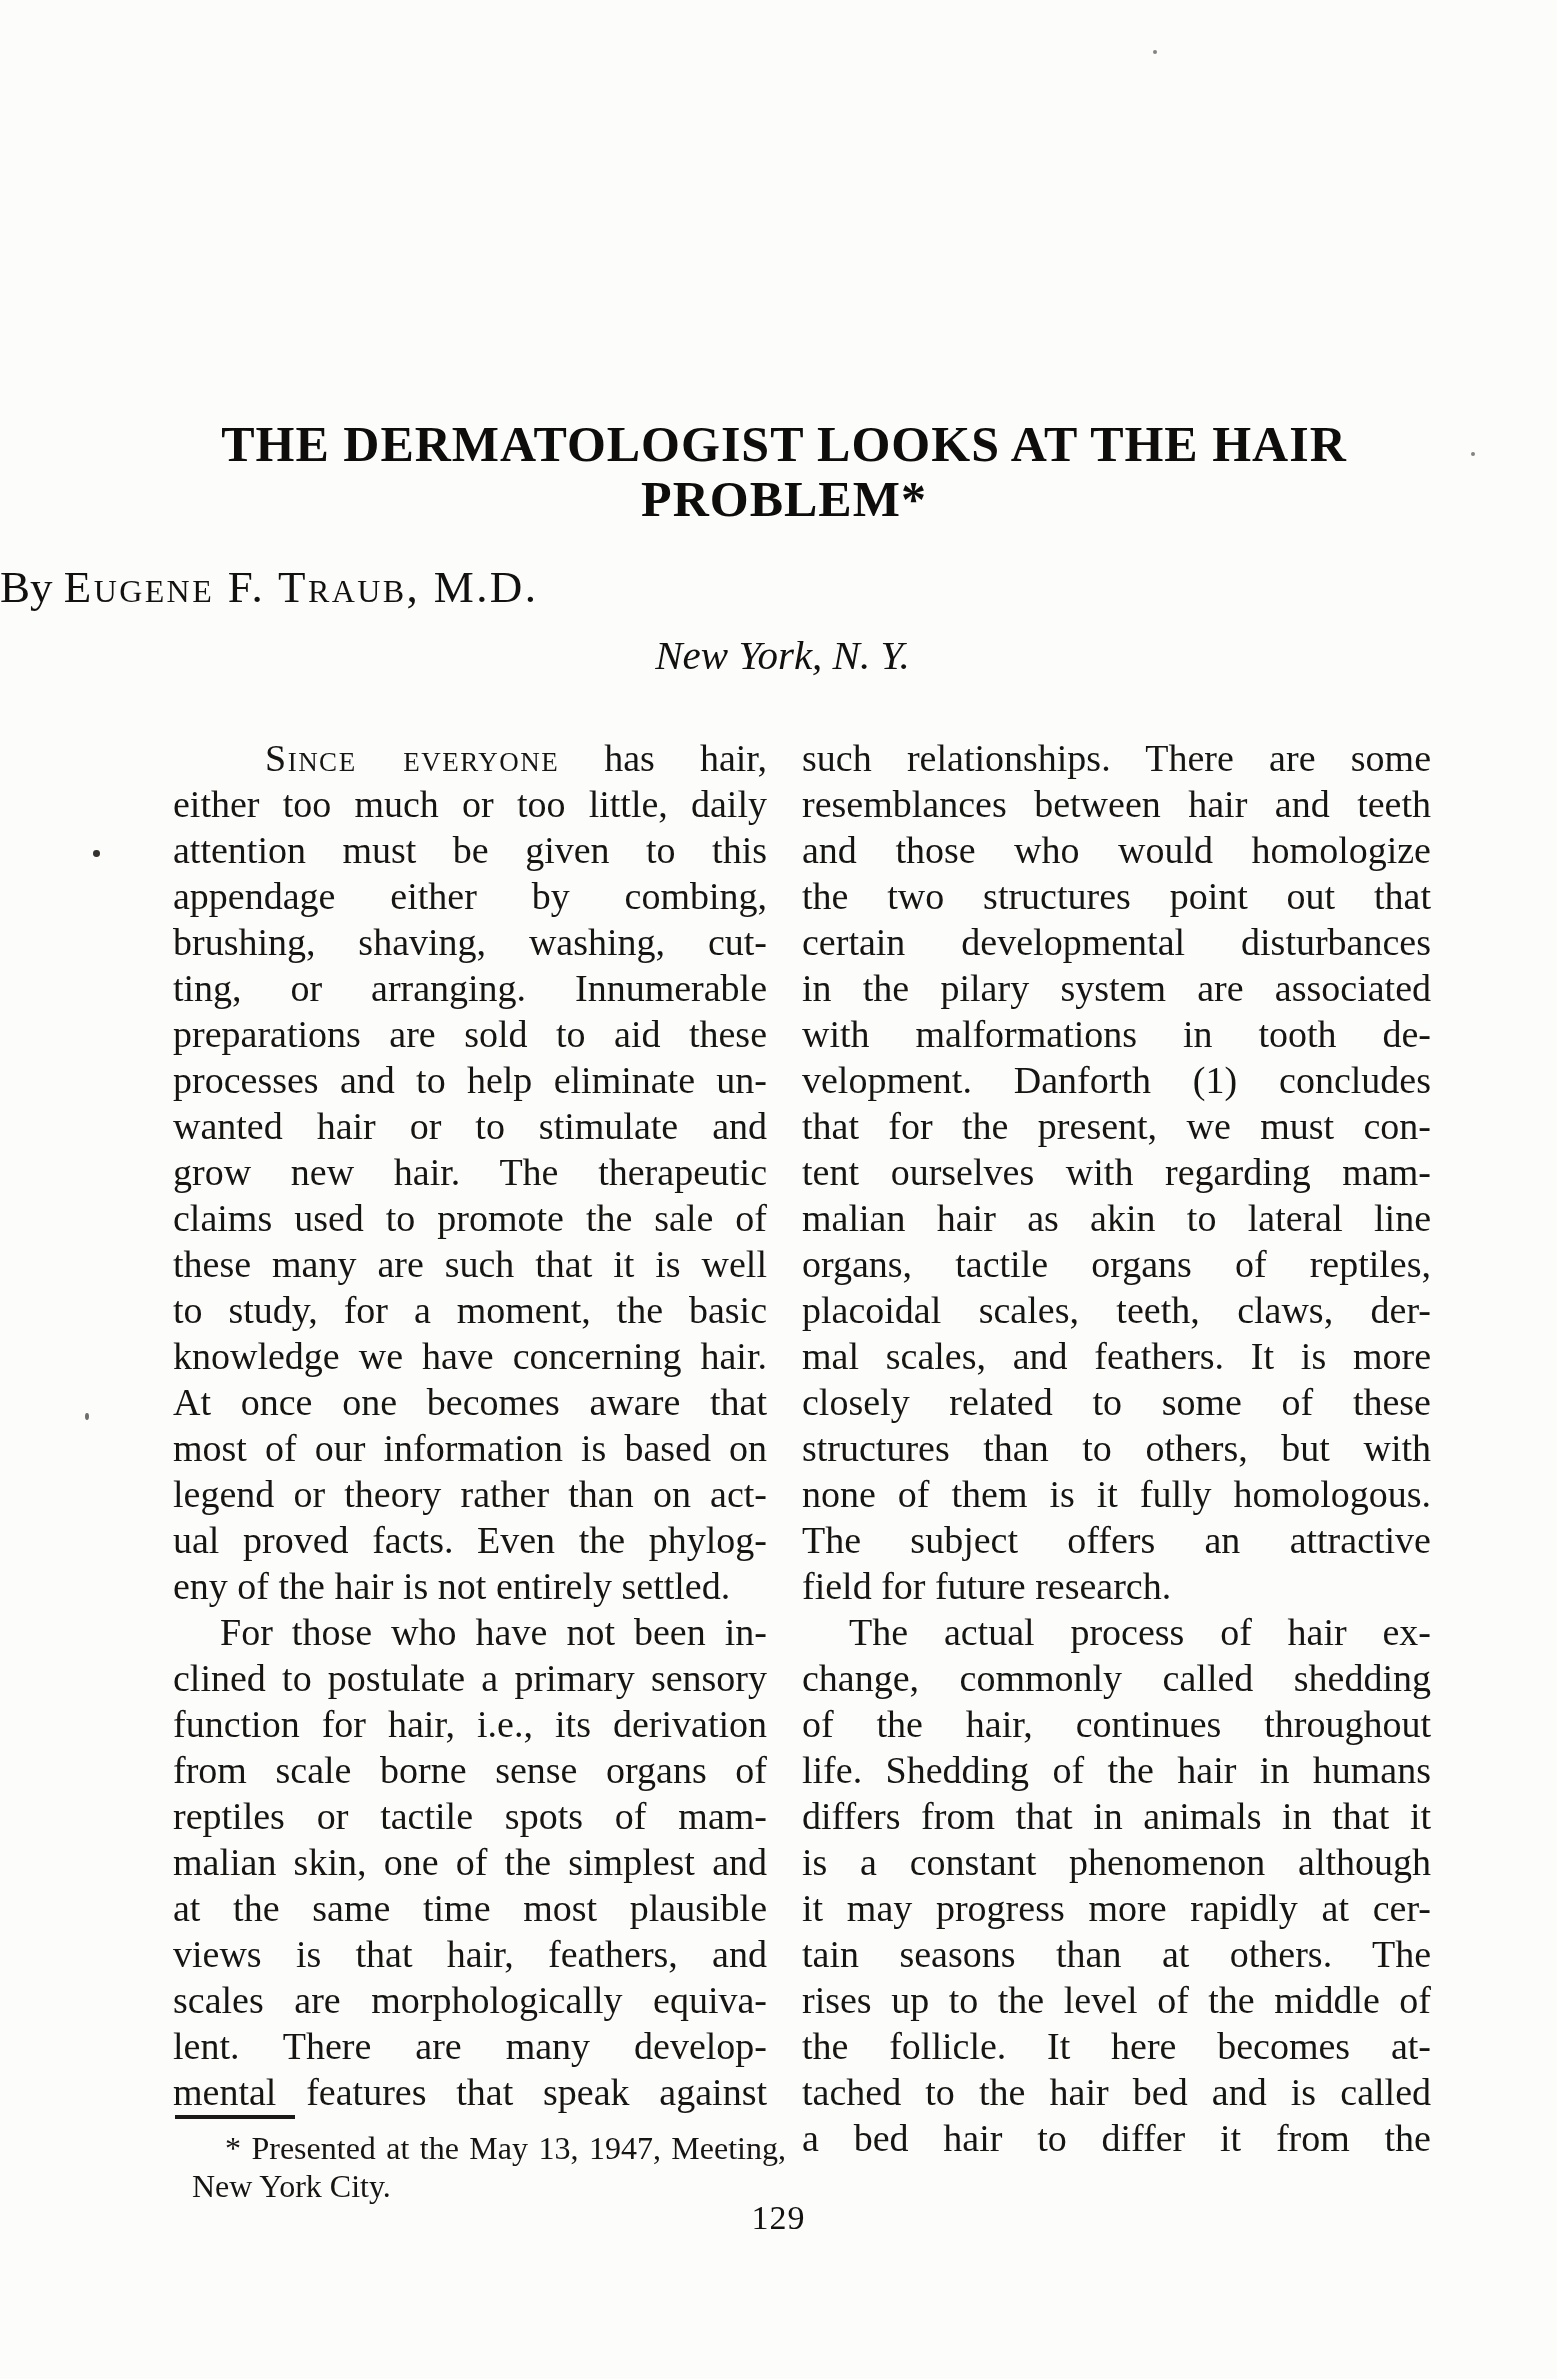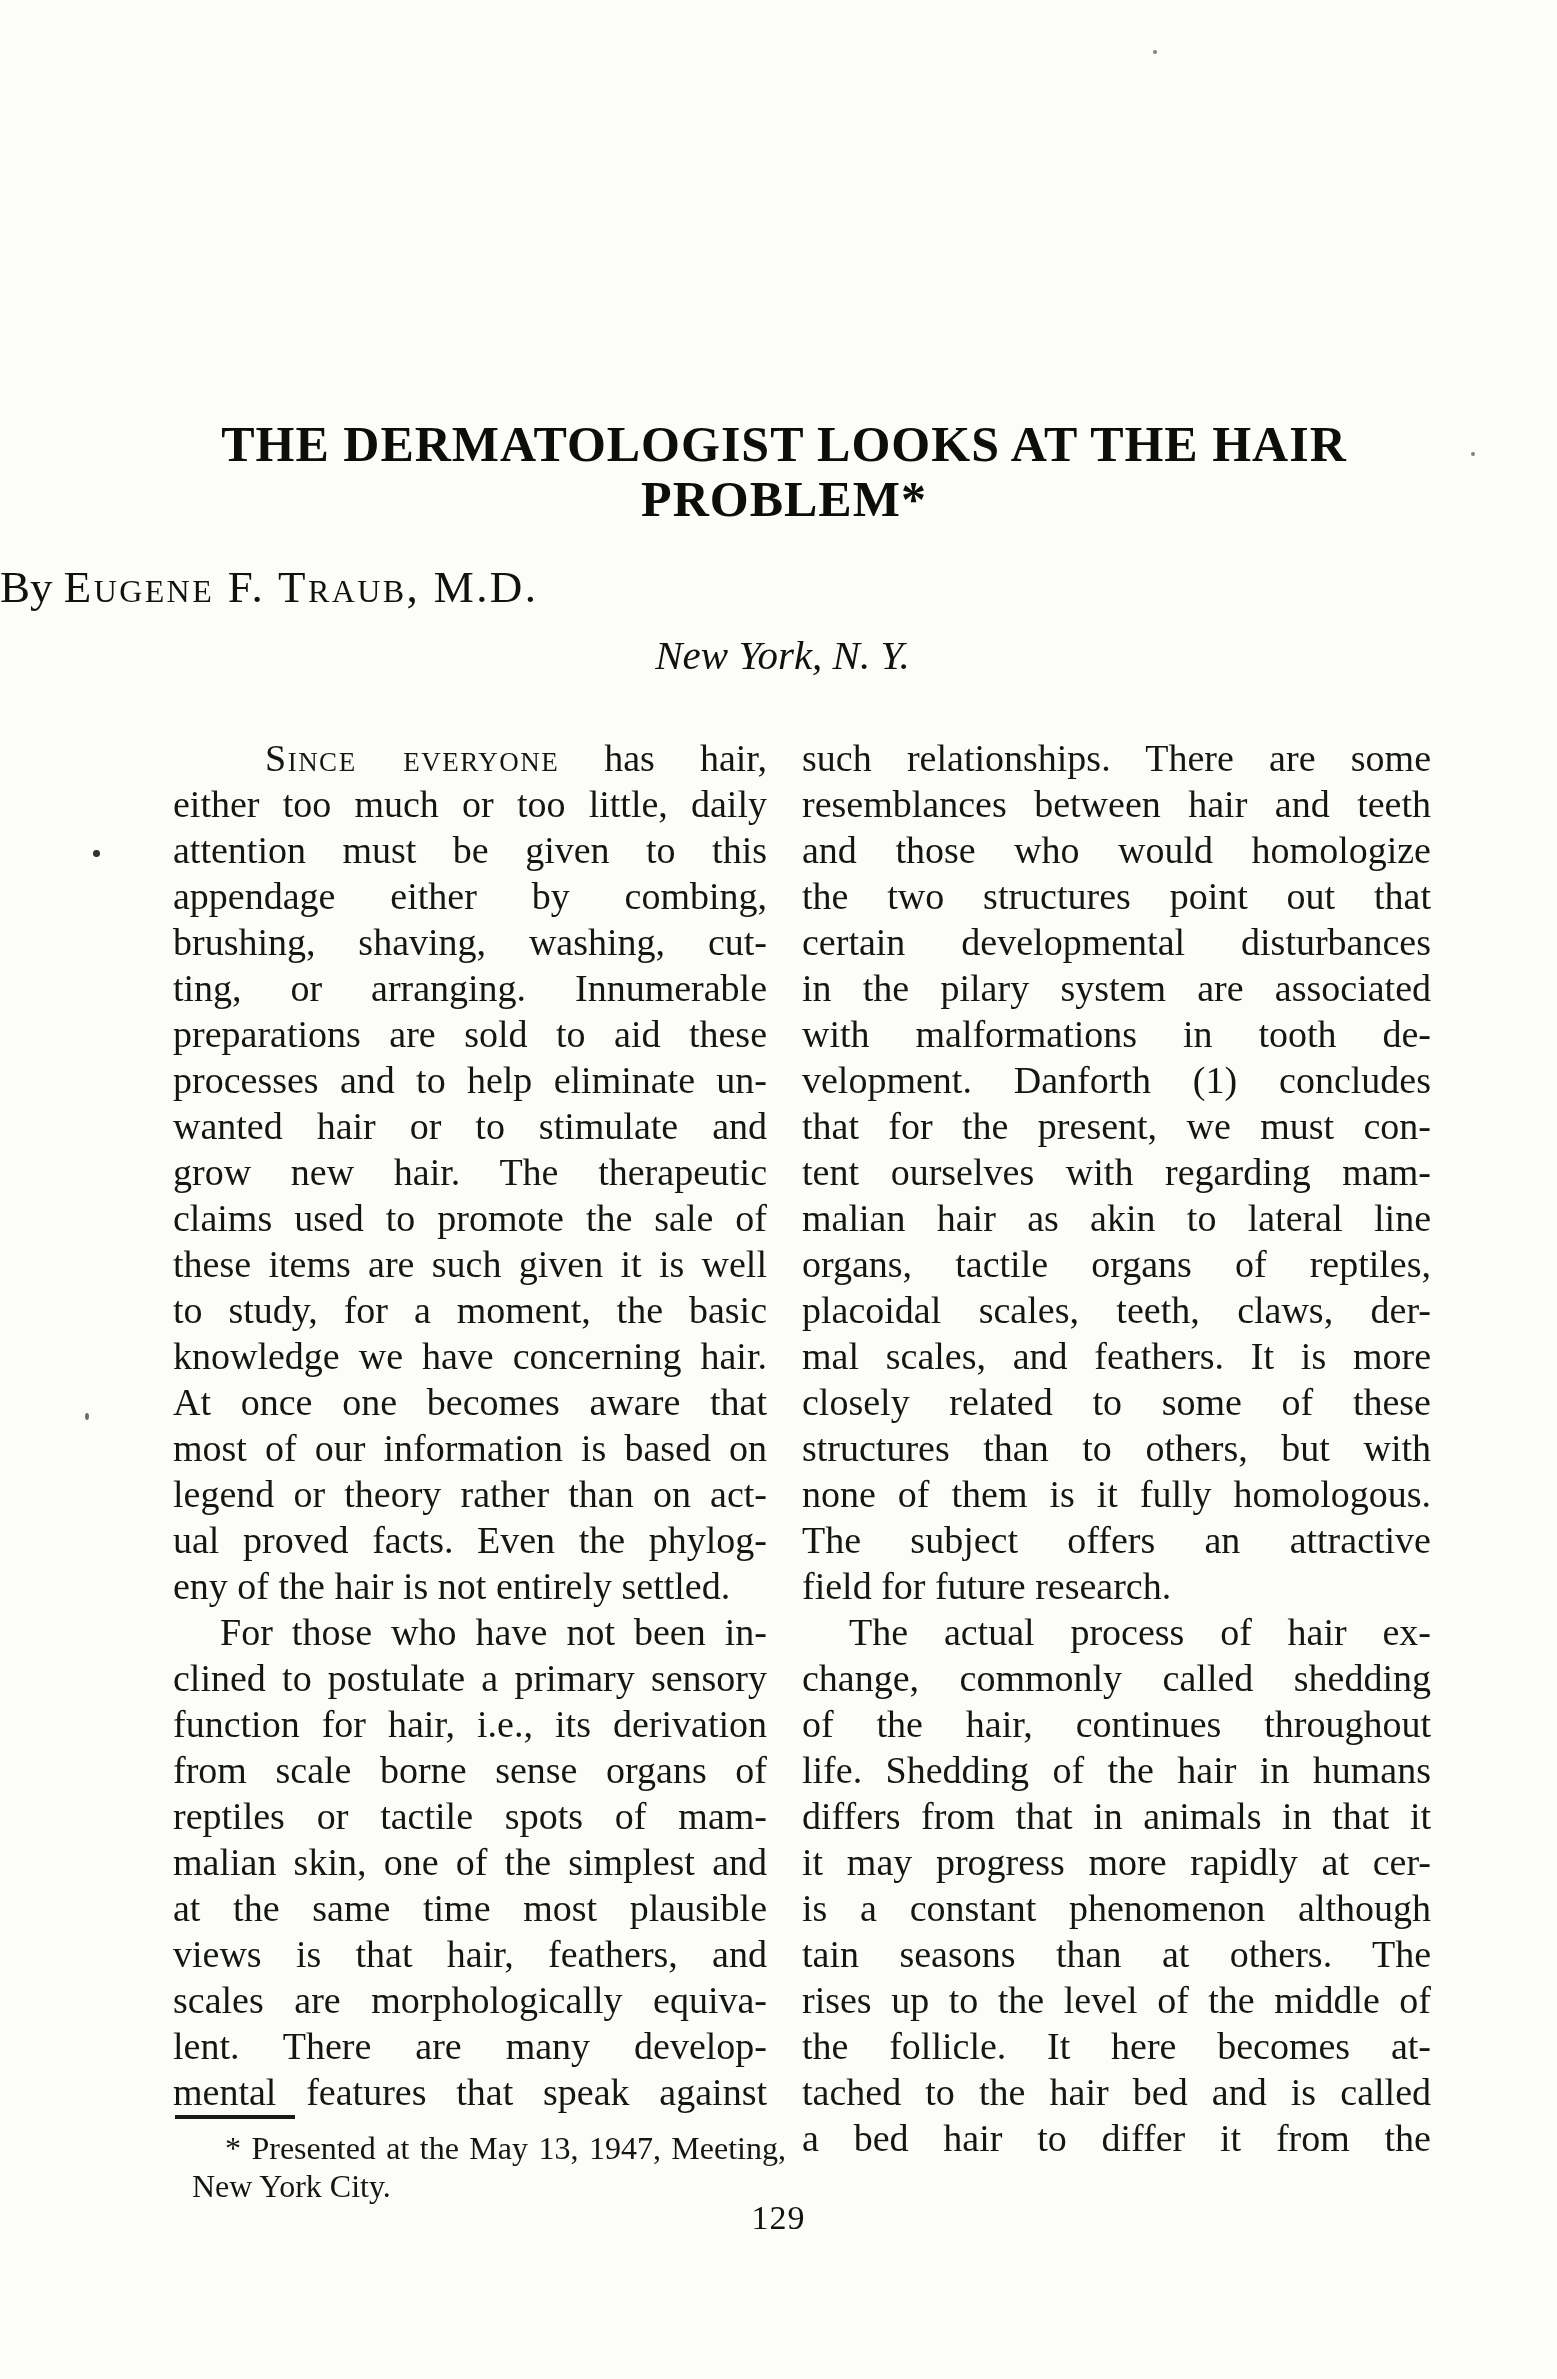--- a/index.html
+++ b/index.html
@@ -122,21 +122,21 @@
       <div class="line j">either too much or too little, daily</div>
       <div class="line j">attention must be given to this</div>
       <div class="line j">appendage either by combing,</div>
       <div class="line j">brushing, shaving, washing, cut-</div>
       <div class="line j">ting, or arranging. Innumerable</div>
       <div class="line j">preparations are sold to aid these</div>
       <div class="line j">processes and to help eliminate un-</div>
       <div class="line j">wanted hair or to stimulate and</div>
       <div class="line j">grow new hair. The therapeutic</div>
       <div class="line j">claims used to promote the sale of</div>
-      <div class="line j">these items are such given it is well</div>
+      <div class="line j">these many are such that it is well</div>
       <div class="line j">to study, for a moment, the basic</div>
       <div class="line j">knowledge we have concerning hair.</div>
       <div class="line j">At once one becomes aware that</div>
       <div class="line j">most of our information is based on</div>
       <div class="line j">legend or theory rather than on act-</div>
       <div class="line j">ual proved facts. Even the phylog-</div>
       <div class="line end">eny of the hair is not entirely settled.</div>
       <div class="line indent">For those who have not been in-</div>
       <div class="line j">clined to postulate a primary sensory</div>
       <div class="line j">function for hair, i.e., its derivation</div>
@@ -168,22 +168,22 @@
       <div class="line j">closely related to some of these</div>
       <div class="line j">structures than to others, but with</div>
       <div class="line j">none of them is it fully homologous.</div>
       <div class="line j">The subject offers an attractive</div>
       <div class="line end">field for future research.</div>
       <div class="line indent">The actual process of hair ex-</div>
       <div class="line j">change, commonly called shedding</div>
       <div class="line j">of the hair, continues throughout</div>
       <div class="line j">life. Shedding of the hair in humans</div>
       <div class="line j">differs from that in animals in that it</div>
+      <div class="line j">is a constant phenomenon although</div>
       <div class="line j">it may progress more rapidly at cer-</div>
-      <div class="line j">is a constant phenomenon although</div>
       <div class="line j">tain seasons than at others. The</div>
       <div class="line j">rises up to the level of the middle of</div>
       <div class="line j">the follicle. It here becomes at-</div>
       <div class="line j">tached to the hair bed and is called</div>
       <div class="line j">a bed hair to differ it from the</div>
     </div>
 
   <div class="footnote-rule"></div>
 
   <div class="footnote" id="footnote">

